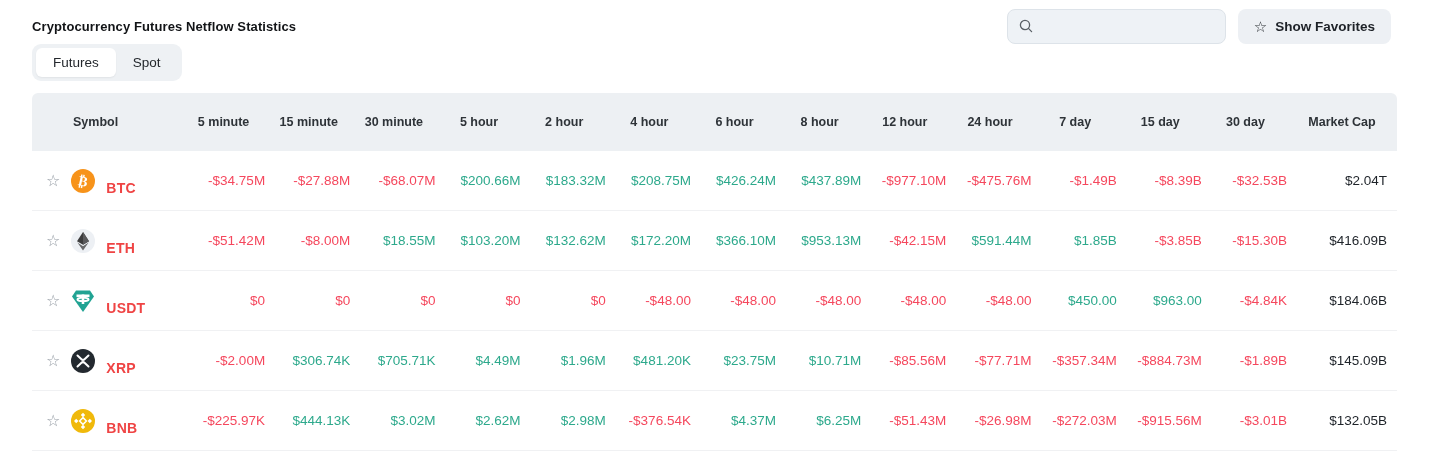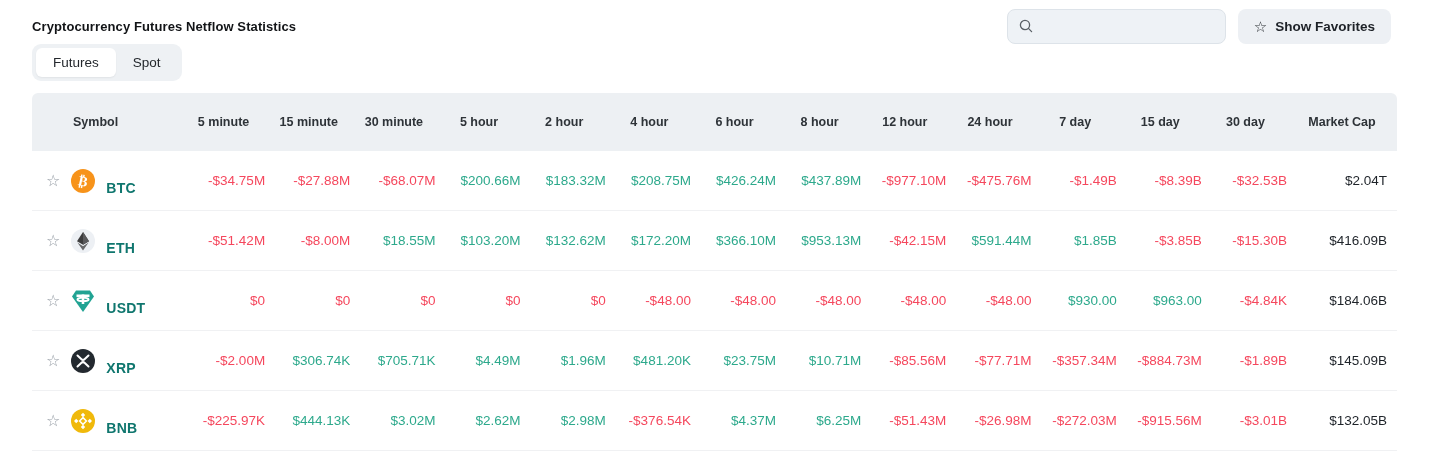--- a/index.html
+++ b/index.html
@@ -31,21 +31,21 @@
   .grid-row { display:grid; grid-template-columns:150px repeat(12,1fr) 1fr 108px; align-items:center; }
   .thead { background:#edf0f3; border-radius:6px 6px 0 0; height:58px; }
   .th { font-size:12.5px; font-weight:700; color:#2e3338; text-align:center; padding-right:2px; white-space:nowrap; }
   .th-symbol { text-align:left; padding-left:41px; }
   .th-mcap { }
 
   .tr { height:60px; border-bottom:1px solid #f0f1f3; }
   .symbol-cell { display:flex; align-items:center; gap:10px; padding-left:14px; }
   .fav-star { font-size:16px; color:#9aa1a9; cursor:pointer; line-height:1; }
   .coin-icon { width:26px; height:26px; display:flex; align-items:center; justify-content:center; }
-  .ticker { font-size:14px; font-weight:700; color:#0f766e; letter-spacing:.2px;margin-top:15px; }
+  .ticker { font-size:14px; font-weight:700; color:#ef4444; letter-spacing:.2px;margin-top:15px; }
 
   .td { font-size:13.5px; font-weight:500; text-align:right; padding-right:2px; white-space:nowrap; }
   .td.pos { color:var(--pos,#2da98c); }
   .td.neg { color:var(--neg,#f5475d); }
   .td.mcap { color:var(--neutral,#1e2329); font-weight:500; padding-right:10px; }
 </style>
 </head>
 <body>
 
 
@@ -162,21 +162,21 @@
   <div class="td neg">$0</div>
         <div class="td neg">$0</div>
         <div class="td neg">$0</div>
         <div class="td neg">$0</div>
         <div class="td neg">$0</div>
         <div class="td neg">-$48.00</div>
         <div class="td neg">-$48.00</div>
         <div class="td neg">-$48.00</div>
         <div class="td neg">-$48.00</div>
         <div class="td neg">-$48.00</div>
-        <div class="td pos">$930.00</div>
+        <div class="td pos">$450.00</div>
         <div class="td pos">$963.00</div>
         <div class="td neg">-$4.84K</div>
         <div class="td mcap">$184.06B</div>
       </div>
 
   <div class="grid-row tr">
     <div class="symbol-cell">
       <span class="fav-star">☆</span>
       <span class="coin-icon">
             <svg width="26" height="26" viewBox="0 0 26 26">

